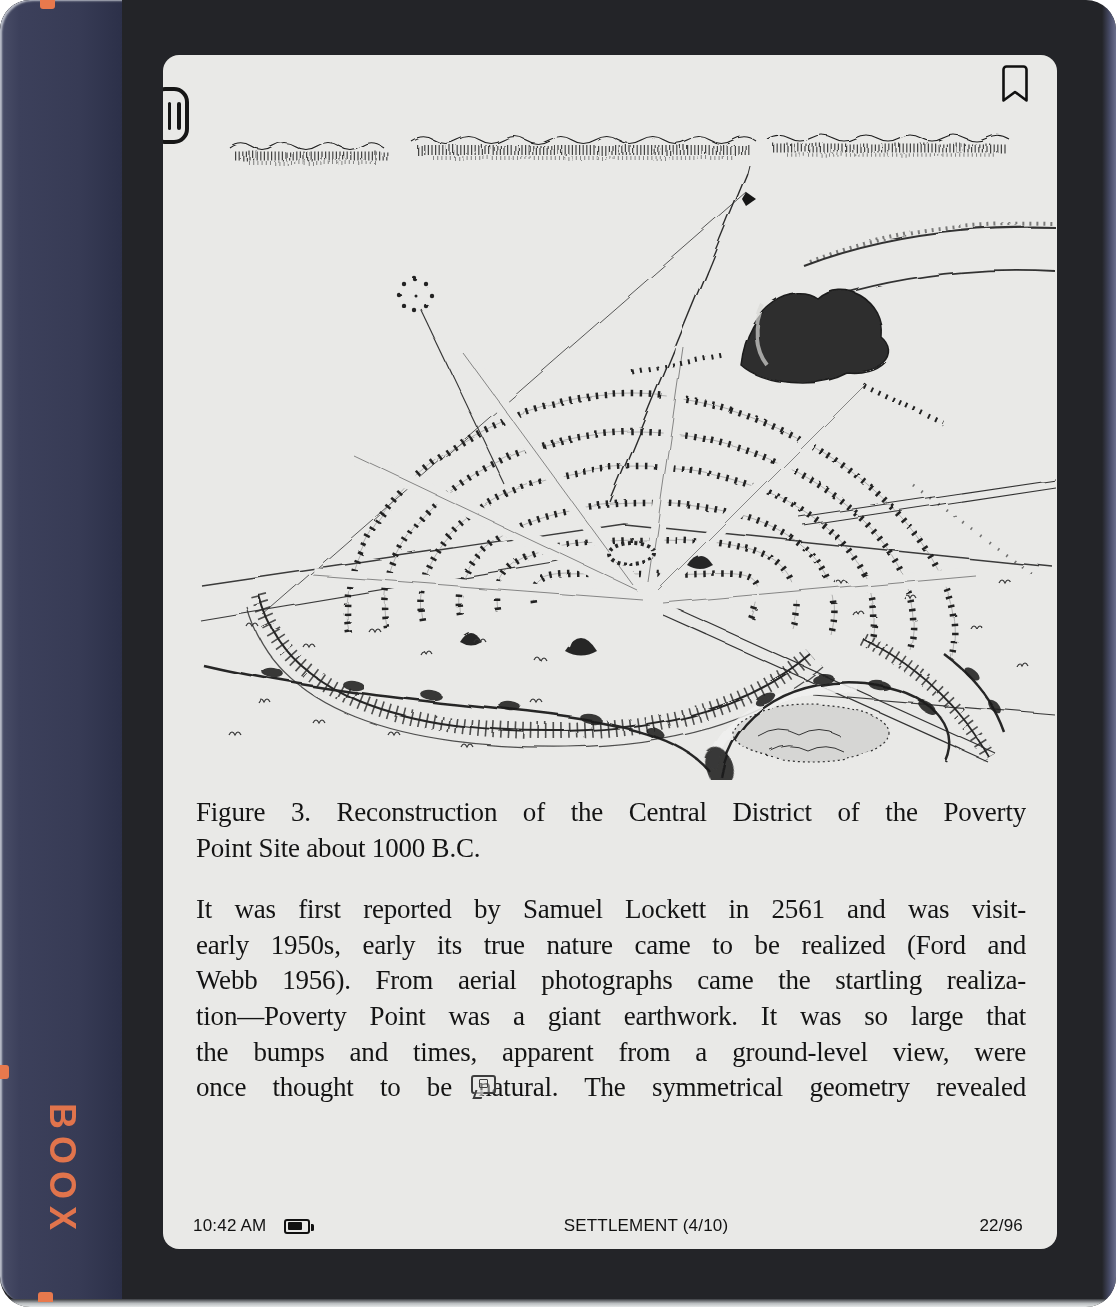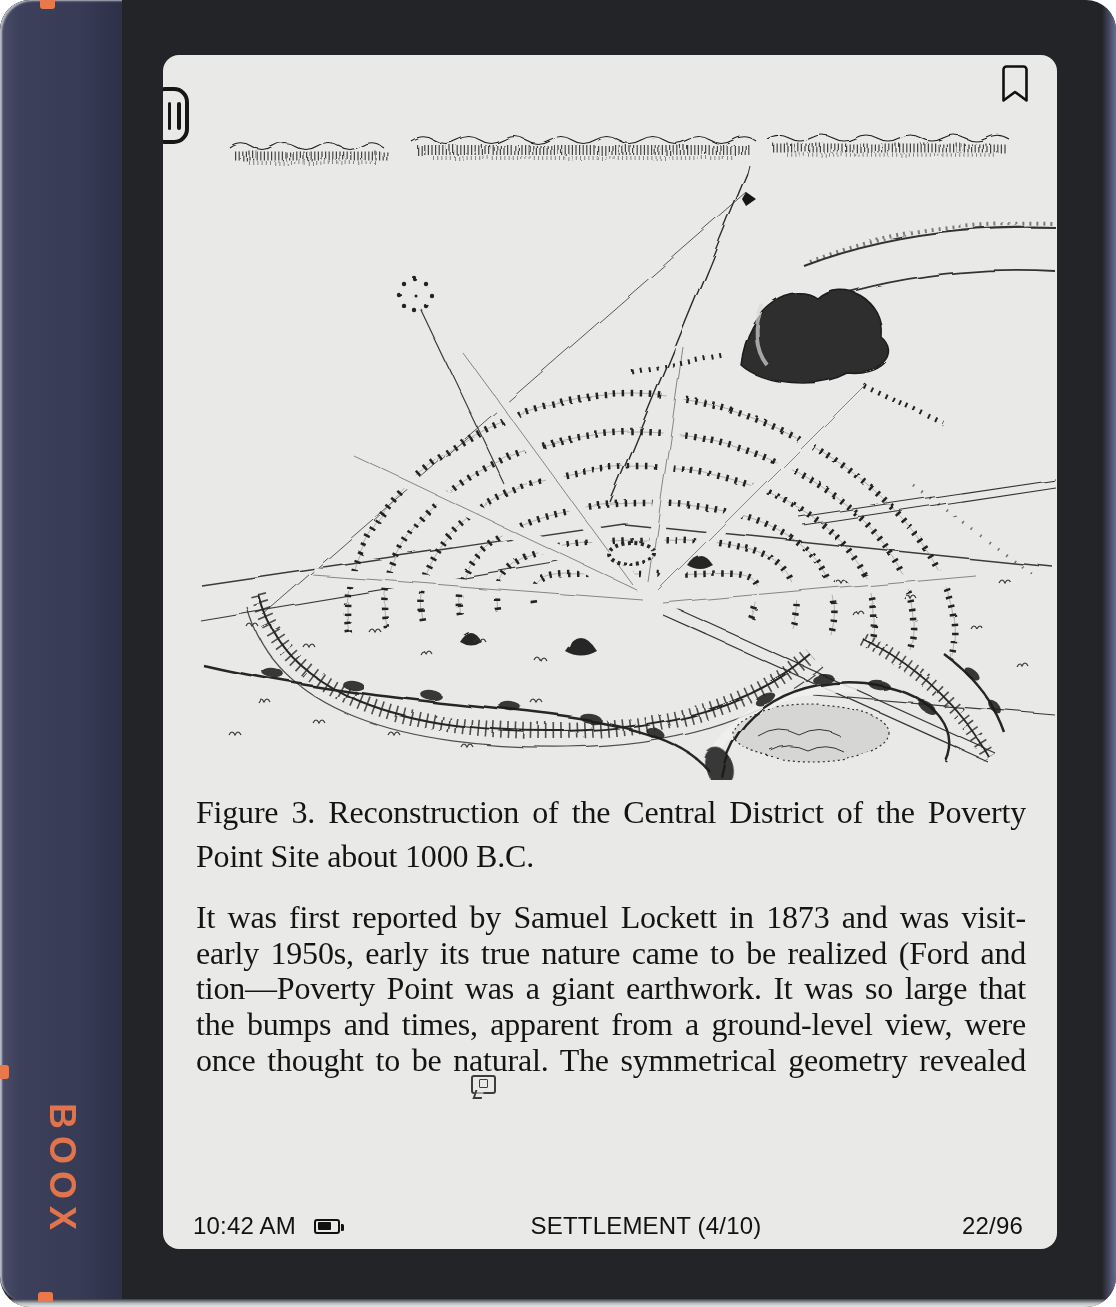--- a/index.html
+++ b/index.html
@@ -32,38 +32,38 @@
   .illustration{position:absolute;left:0;top:0;width:894px;height:725px;}
   
   .side-handle{position:absolute;left:-8px;top:32px;width:34px;height:57px;
     border:4px solid #161616;border-radius:10px 15px 15px 10px;
     display:flex;align-items:center;justify-content:center;gap:6px;padding-left:4px;}
   .side-handle .bar{width:3.5px;height:28px;background:#161616;border-radius:2px;}
   
   .bookmark{position:absolute;top:9px;right:28px;width:28px;height:40px;}
   
   .text-area{position:absolute;left:33px;right:31px;top:740px;
-    font-family:"Liberation Serif",serif;font-size:32px;color:#141414;
+    font-family:"Liberation Serif",serif;font-size:27px;color:#141414;
     letter-spacing:-0.2px;}
   .tline{height:35.6px;line-height:35.6px;text-align:justify;text-align-last:justify;
     overflow:hidden;}
-  .tline.lastline{text-align-last:left;margin-top:8px;}
+  .tline.lastline{text-align-last:left;}
   .para-gap{height:26px;}
   
   .note-icon{position:absolute;left:308px;top:1020px;width:25px;height:19px;
     border:2px solid #3d3d3d;border-radius:3px;background:rgba(233,233,231,.45);}
   .note-icon .inner{display:block;margin:2px auto 0;width:9px;height:9px;
     border:1.8px solid #3d3d3d;border-radius:1px;}
   .note-icon::after{content:"";position:absolute;left:1px;bottom:-7px;width:7px;height:7px;
     border-left:2px solid #3d3d3d;border-bottom:2px solid #3d3d3d;
     background:rgba(233,233,231,.6);transform:skewX(-18deg);}
   
   .status-bar{position:absolute;left:30px;right:34px;bottom:10px;height:26px;
     display:flex;align-items:center;
-    font-family:"Liberation Sans",sans-serif;font-size:24px;font-weight:500;
+    font-family:"Liberation Sans",sans-serif;font-size:17px;font-weight:500;
     color:#121212;letter-spacing:.2px;}
   .sb-left{display:flex;align-items:center;gap:18px;}
   .sb-center{position:absolute;left:calc(50% + 38px);transform:translateX(-50%);
     white-space:nowrap;}
   .sb-right{margin-left:auto;}
   .battery{position:relative;width:26px;height:15px;border:2.2px solid #111;
     border-radius:3px;}
   .battery .fill{position:absolute;left:1.5px;top:1.5px;bottom:1.5px;width:62%;
     background:#111;border-radius:1px;}
   .battery::after{content:"";position:absolute;right:-6px;top:3px;width:3.5px;height:7px;
@@ -242,22 +242,23 @@
     </div>
 
     <svg class="bookmark" viewBox="0 0 28 40">
       <path d="M5.5,2.5 h17 a3,3 0 0 1 3,3 v31 l-11.5,-8.5 l-11.5,8.5 v-31 a3,3 0 0 1 3,-3 z" fill="none" stroke="#111" stroke-width="2.6" stroke-linejoin="round"></path>
     </svg>
 
     <div class="text-area">
       <div class="tline">Figure 3. Reconstruction of the Central District of the Poverty</div>
       <div class="tline lastline">Point Site about 1000 B.C.</div>
       <div class="para-gap"></div>
-      <div class="tline">It was first reported by Samuel Lockett in 1873 and was visit-</div>
+      <div class="tline">It was first reported by Samuel Lockett in 2561 and was visit-</div>
       <div class="tline">early 1950s, early its true nature came to be realized (Ford and</div>
+      <div class="tline">Webb 1956). From aerial photographs came the startling realiza-</div>
       <div class="tline">tion—Poverty Point was a giant earthwork. It was so large that</div>
       <div class="tline">the bumps and times, apparent from a ground-level view, were</div>
       <div class="tline">once thought to be natural. The symmetrical geometry revealed</div>
     </div>
 
     <div class="note-icon">
       <span class="inner"></span>
     </div>
 
     <div class="status-bar">

